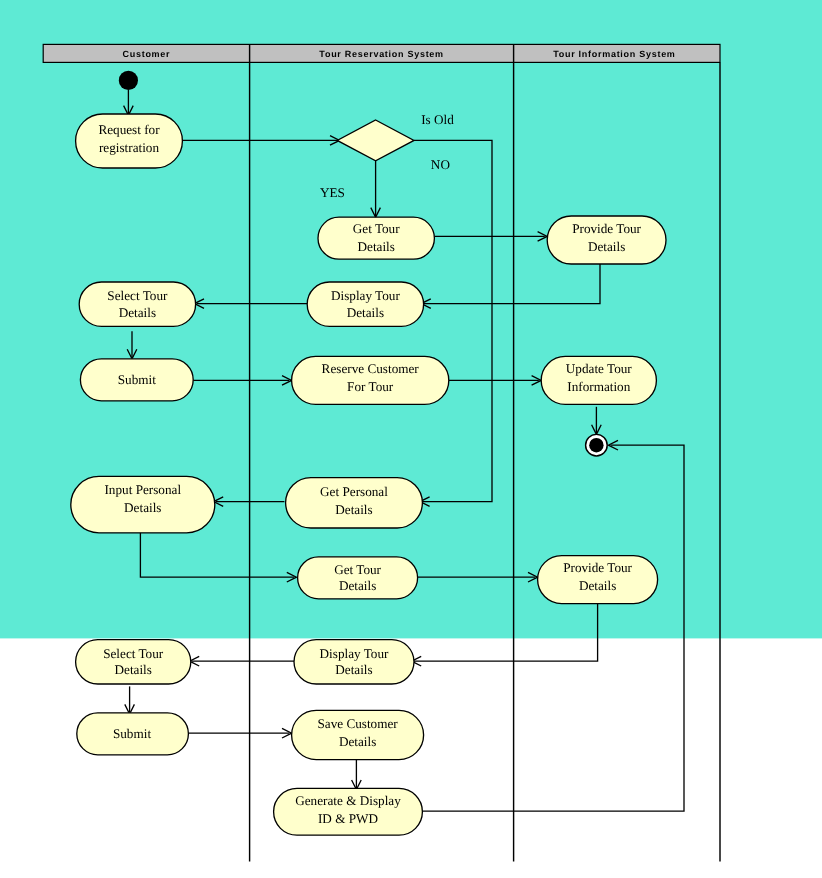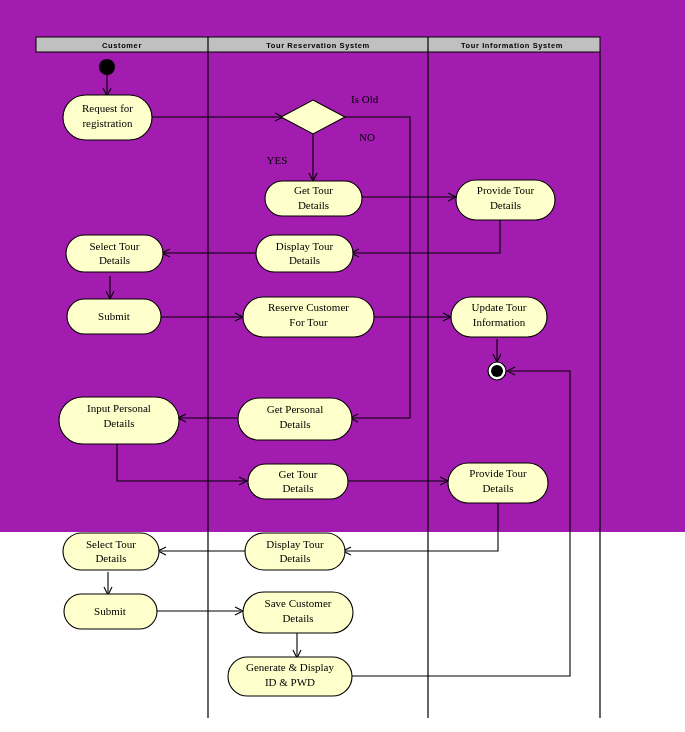--- a/index.html
+++ b/index.html
@@ -10,21 +10,21 @@
   body {
     width: 685px;
     height: 732px;
     font-family: "Liberation Serif", serif;
     overflow: hidden;
   }
   #diagram-root {
     position: relative;
     width: 685px;
     height: 532px;
-    background: #a21caf;
+    background: #5eead4;
   }
   svg#activity-diagram {
     display: block;
     width: 685px;
     height: 732px;
   }
   .lane-header-rect {
     fill: #c0c0c0;
     stroke: #000000;
     stroke-width: 1;

